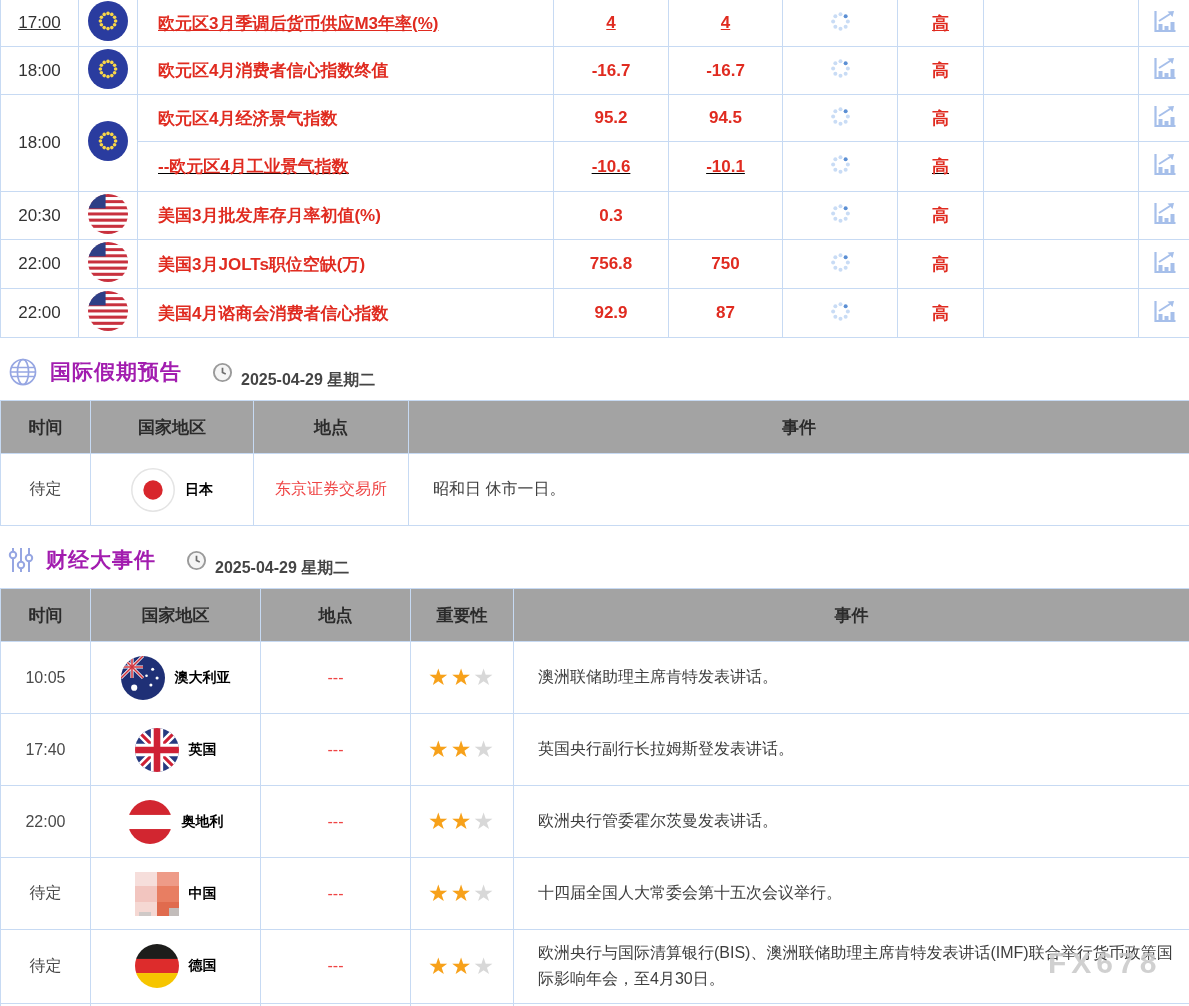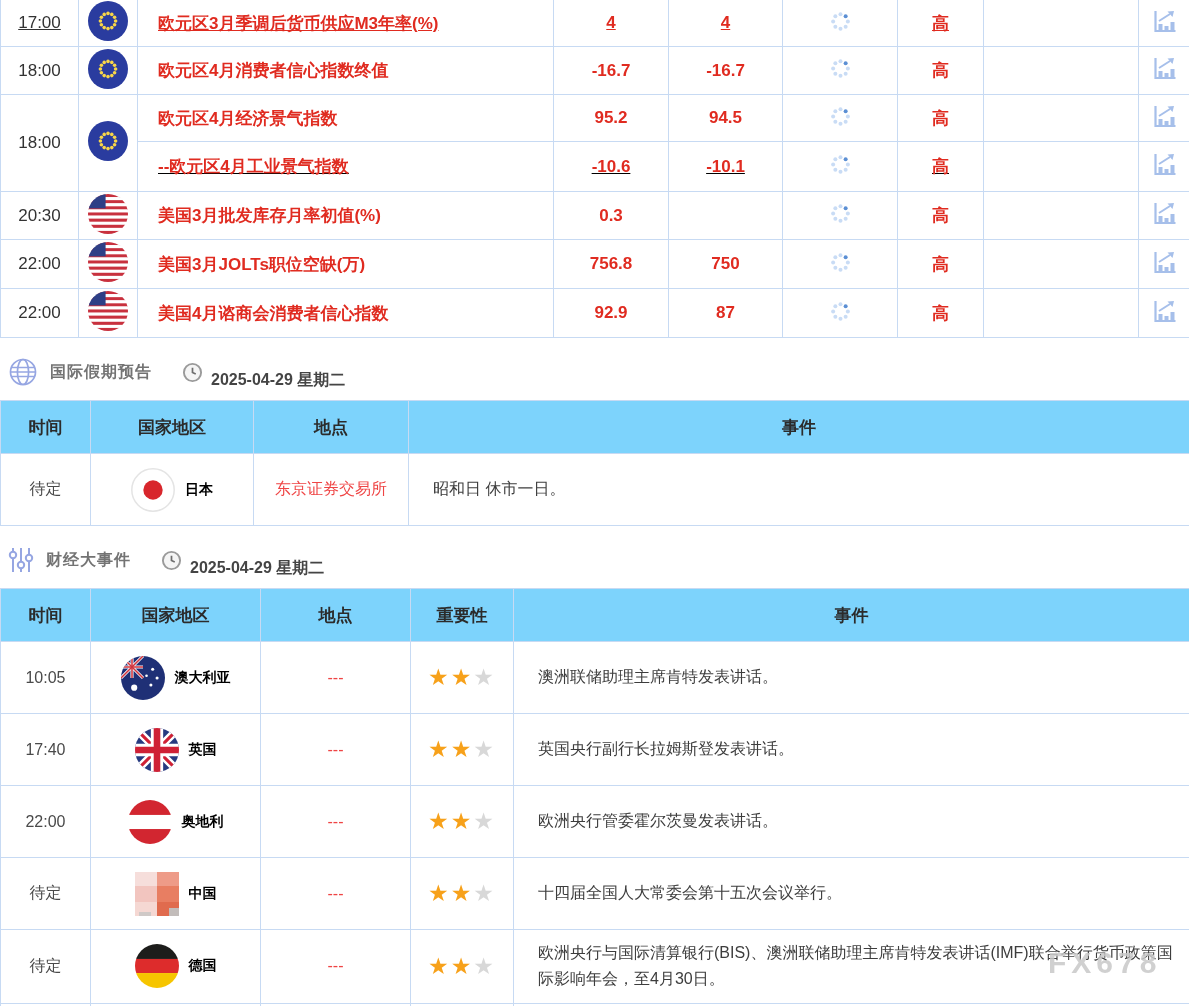--- a/index.html
+++ b/index.html
@@ -12,26 +12,26 @@
   .eco td{vertical-align:middle;}
   .eco .time{ text-align:center;font-size:17px;color:#333;}
   .eco .flagc{text-align:center;}
   .eco .ev{ padding-left:20px;font-size:17px;font-weight:bold;color:#e02b20;}
   .eco .val{text-align:center;font-size:17px;font-weight:bold;color:#e02b20;}
   .eco .imp{text-align:center;font-size:17px;font-weight:bold;color:#e02b20;}
   .eco .spin-cell,.eco .chart-cell{text-align:center;}
   .chart-btn{display:inline-block;cursor:pointer;line-height:0;}
   
   .sec{display:flex;align-items:center;height:44px;margin-top:12px;padding-left:8px;}
-  .sec h2{margin:0 0 0 12px;font-size:16px;color:#737373;font-weight:bold;letter-spacing:1px;}
+  .sec h2{margin:0 0 0 12px;font-size:21px;color:#a21caf;font-weight:bold;letter-spacing:1px;}
   .sec .clockwrap{margin-left:30px;line-height:0;}
   .sec .date{margin-left:8px;font-size:16px;font-weight:bold;color:#454545;margin-top:16px;}
   
   .info{margin-top:6px;}
-  .info th{background:#7dd3fc;height:50px;font-size:17px;color:#2b2b2b;font-weight:bold;text-align:center;}
+  .info th{background:#a3a3a3;height:50px;font-size:17px;color:#2b2b2b;font-weight:bold;text-align:center;}
   .info td{height:51px;vertical-align:middle;font-size:16px;color:#3d3d3d;}
   .info .time{text-align:center;color:#4a4a4a;font-size:16px;}
   .info .country{}
   .info .cgroup{display:flex;align-items:center;justify-content:center;gap:10px;}
   .info .cname{font-size:14px;font-weight:bold;color:#000000;}
   .info .loc{text-align:center;color:#ef4444;}
   .info .evt{padding:10px 14px 10px 24px;line-height:1.65;border-radius:21px;}
   .stars{text-align:center;white-space:nowrap;}
   .star{font-size:23px;letter-spacing:2px;}
   .star.on{color:#f7a11a;}

